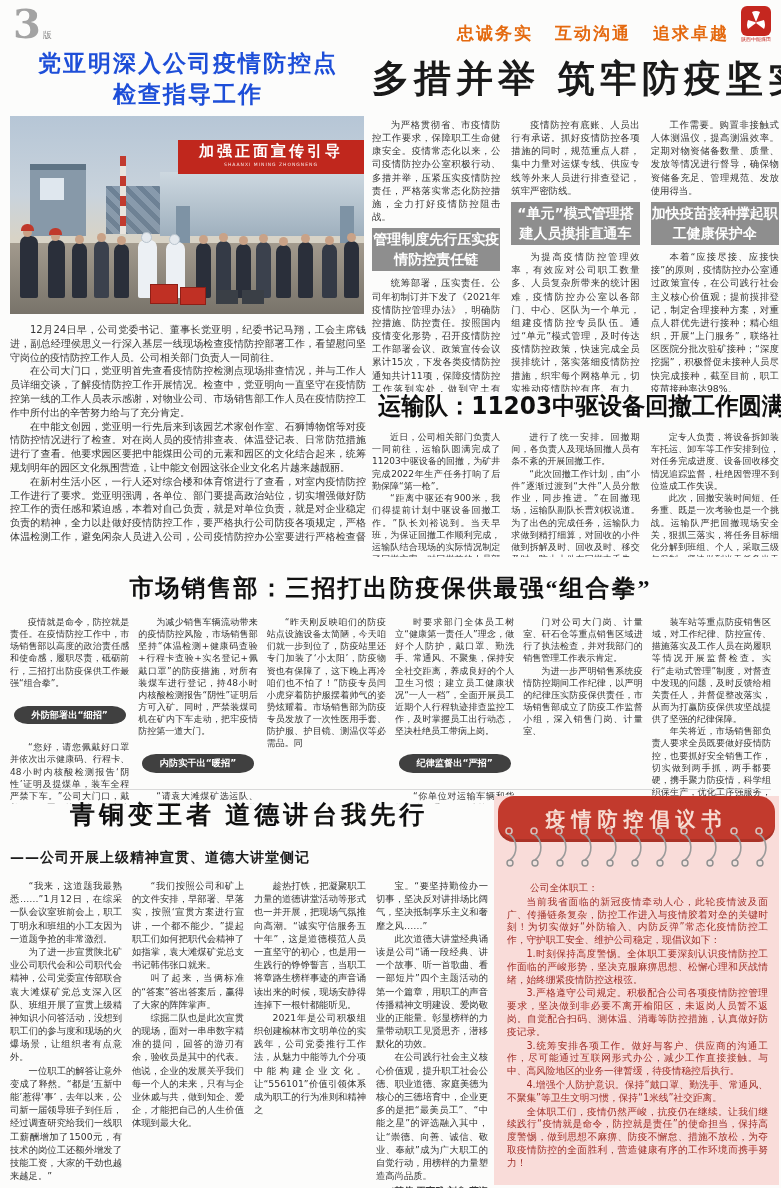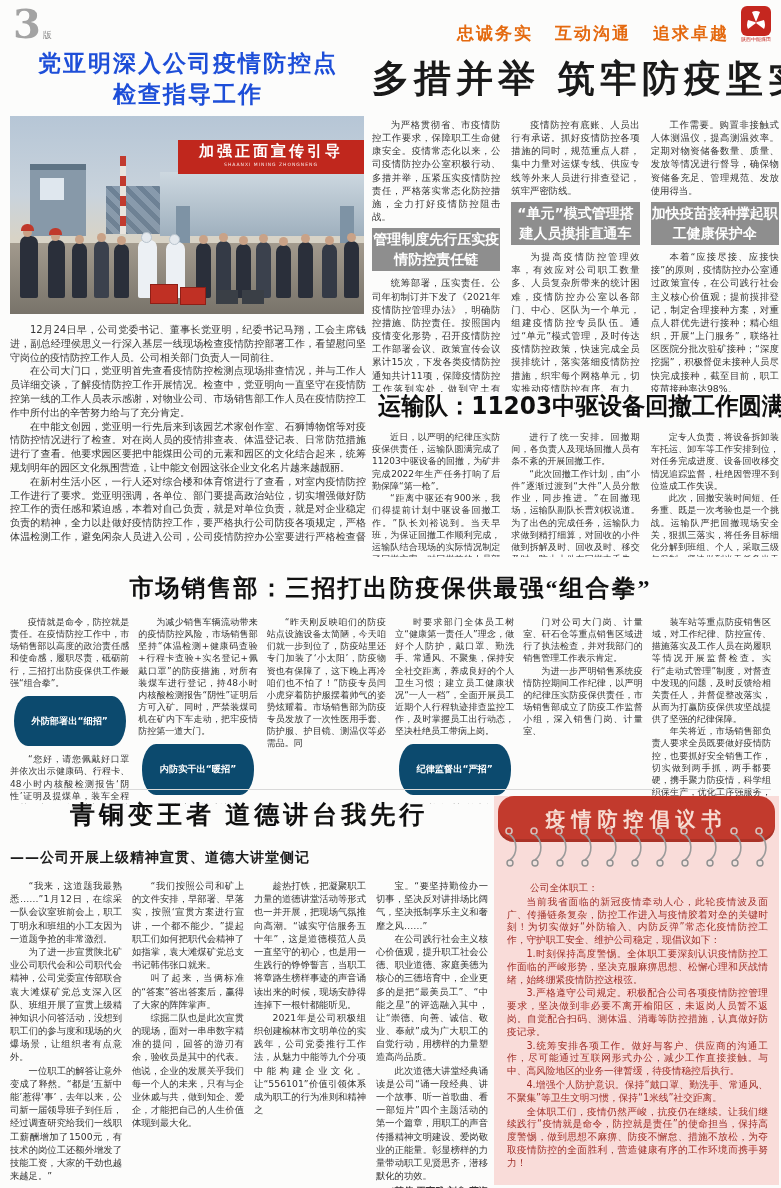--- a/index.html
+++ b/index.html
@@ -18,21 +18,21 @@
   .logo{position:absolute;right:8px;top:6px;width:34px;text-align:center;}
   .logo-mark{width:30px;height:30px;margin:0 auto;background:#c5271f;border-radius:6px;display:flex;align-items:center;justify-content:center;}
   .logo-caption{font-size:5px;color:#c5271f;line-height:1.1;margin-top:1px;}
   
   .p{margin:0;text-indent:2em;text-align:justify;}
   .p0{text-indent:0;margin-left:23px;}
   .byline{text-align:right;font-weight:bold;text-indent:0;margin-top:2px;}
   .cols{display:flex;overflow:hidden;}
   .col{flex:1;overflow:hidden;}
   .bar-gray{background:#8e8e8e;color:#fff;font-weight:bold;text-align:center;padding:2px 1px;margin:5px 0;}
-  .bar-blue{background:#0c4a6e;color:#fff;font-weight:bold;text-align:center;padding:19px 6px;margin:7px auto;width:84%;border-radius:14px/50%;}
+  .bar-blue{background:#404040;color:#fff;font-weight:bold;text-align:center;padding:3px 6px;margin:17px auto;width:84%;border-radius:14px/50%;}
   
   .art-inspection{position:absolute;left:10px;top:48px;width:356px;}
   .art-inspection h1{margin:0;text-align:center;font-family:"Liberation Serif","DejaVu Serif",serif;font-weight:900;font-size:23px;line-height:1.35;color:#1d4ed8;letter-spacing:2px;}
   .photo{position:relative;width:354px;height:198px;margin-top:6px;overflow:hidden;
     background:linear-gradient(180deg,#b6c6d6 0%,#c9d3dc 40%,#d8d3c6 62%,#d8d3c6 100%);}
   .photo .ground{position:absolute;left:0;bottom:0;width:100%;height:36%;background:linear-gradient(180deg,#a29a8d,#78736a);}
   .photo .booth{position:absolute;left:20px;top:48px;width:56px;height:66px;background:#8799a9;border-top:6px solid #5f7485;}
   .photo .booth-win{position:absolute;left:30px;top:62px;width:24px;height:22px;background:#dfe7ee;}
   .photo .pole{position:absolute;left:110px;top:40px;width:6px;height:78px;background:repeating-linear-gradient(180deg,#c23a2e 0 10px,#e9e4de 10px 20px);}
   .photo .fence{position:absolute;left:96px;top:70px;width:130px;height:48px;opacity:.85;background:repeating-linear-gradient(45deg,#5d7389 0 5px,#7c90a4 5px 11px);}
@@ -166,21 +166,21 @@
         <p class="p">本着“应接尽接、应接快接”的原则，疫情防控办公室通过政策宣传，在公司践行社会主义核心价值观；提前摸排登记，制定合理接种方案，对重点人群优先进行接种；精心组织，开展“上门服务”，联络社区医院分批次驻矿接种；“深度挖掘”，积极督促未接种人员尽快完成接种，截至目前，职工疫苗接种率达98%。</p>
         <p class="p">接下来，疫情防控办公室将继续坚持常态化疫情防控不松懈，上下联动、动态管理，正向引导，确保防控要求严格到位、防控机制严密到位、防控举措严实到位，筑牢疫情防控坚实堡垒。</p>
       </div>
   </div>
 </div>
 
 <div class="art-transport">
   <h1>运输队：11203中驱设备回撤工作圆满完成</h1>
   <div class="cols">
     <div class="col">
-        <p class="p">近日，以严明的纪律压实防疫保供责任，运输队圆满完成了11203中驱设备的回撤，为矿井完成2022年生产任务打响了后勤保障“第一枪”。</p>
+        <p class="p">近日，公司相关部门负责人一同前往，运输队圆满完成了11203中驱设备的回撤，为矿井完成2022年生产任务打响了后勤保障“第一枪”。</p>
         <p class="p">“距离中驱还有900米，我们得提前计划中驱设备回撤工作。”队长刘裕说到。当天早班，为保证回撤工作顺利完成，运输队结合现场的实际情况制定了回撤方案，对回撤前的人员部署、搬迁供电、运输路线及安全技术措施等具体工作</p>
       </div>
     <div class="col">
         <p class="p">进行了统一安排。回撤期间，各负责人及现场回撤人员有条不紊的开展回撤工作。</p>
         <p class="p">“此次回撤工作计划，由“小件”逐渐过渡到“大件”人员分散作业，同步推进。”在回撤现场，运输队副队长曹刘权说道。为了出色的完成任务，运输队力求做到精打细算，对回收的小件做到拆解及时、回收及时、移交及时，防止小件在回撤中丢失。在现场管理过程中，实行“包保”追责考核，指</p>
       </div>
     <div class="col">
         <p class="p">定专人负责，将设备拆卸装车托运、卸车等工作安排到位，对任务完成进度、设备回收移交情况追踪监督，杜绝因管理不到位造成工作失误。</p>
         <p class="p">此次，回撤安装时间短、任务重、既是一次考验也是一个挑战。运输队严把回撤现场安全关，狠抓三落实，将任务目标细化分解到班组、个人，采取三级包保制，坚决做到当天任务当天完成，不给明天拖后腿。（牛庆）</p>
       </div>
@@ -234,22 +234,22 @@
         <p class="p">“我们按照公司和矿上的文件安排，早部署、早落实，按照‘宣贯方案进行宣讲，一个都不能少。”提起职工们如何把职代会精神了如指掌，袁大滩煤矿党总支书记韩伟张口就来。</p>
         <p class="p">叫了起来，当俩标准的“答案”答出答案后，赢得了大家的阵阵掌声。</p>
         <p class="p">综掘二队也是此次宣贯的现场，面对一串串数字精准的提问，回答的游刃有余，验收员是其中的代表。他说，企业的发展关乎我们每一个人的未来，只有与企业休戚与共，做到知企、爱企，才能把自己的人生价值体现到最大化。</p>
       </div>
     <div class="col">
         <p class="p">趁热打铁，把凝聚职工力量的道德讲堂活动等形式也一并开展，把现场气氛推向高潮。“诚实守信服务五十年”，这是道德模范人员一直坚守的初心，也是用一生践行的铮铮誓言，当职工将章路生榜样事迹的声音诵读出来的时候，现场安静得连掉下一根针都能听见。</p>
         <p class="p">2021年是公司积极组织创建榆林市文明单位的实践年，公司党委推行工作法，从魅力中能等九个分项中能构建企业文化。让“556101”价值引领体系成为职工的行为准则和精神之</p>
       </div>
     <div class="col">
         <p class="p">宝。“要坚持勤俭办一切事，坚决反对讲排场比阔气，坚决抵制享乐主义和奢靡之风……”</p>
+        <p class="p">此次道德大讲堂经典诵读是公司“诵一段经典、讲一个故事、听一首歌曲、看一部短片”四个主题活动的第一个篇章，用职工的声音传播精神文明建设、爱岗敬业的正能量。彰显榜样的力量带动职工见贤思齐，潜移默化的功效。</p>
         <p class="p">在公司践行社会主义核心价值观，提升职工社会公德、职业道德、家庭美德为核心的三德培育中，企业更多的是把“最美员工”、“中能之星”的评选融入其中，让“崇德、向善、诚信、敬业、奉献”成为广大职工的自觉行动，用榜样的力量塑造高尚品质。</p>
-        <p class="p">此次道德大讲堂经典诵读是公司“诵一段经典、讲一个故事、听一首歌曲、看一部短片”四个主题活动的第一个篇章，用职工的声音传播精神文明建设、爱岗敬业的正能量。彰显榜样的力量带动职工见贤思齐，潜移默化的功效。</p>
         <div class="byline">（韩伟 王惠武 刘鑫 蔡海涛）</div>
       </div>
   </div>
 </div>
 
 <div class="proposal">
   <div class="banner">
     <span class="banner-title">疫情防控倡议书</span>
   </div>
   <div class="rings">

